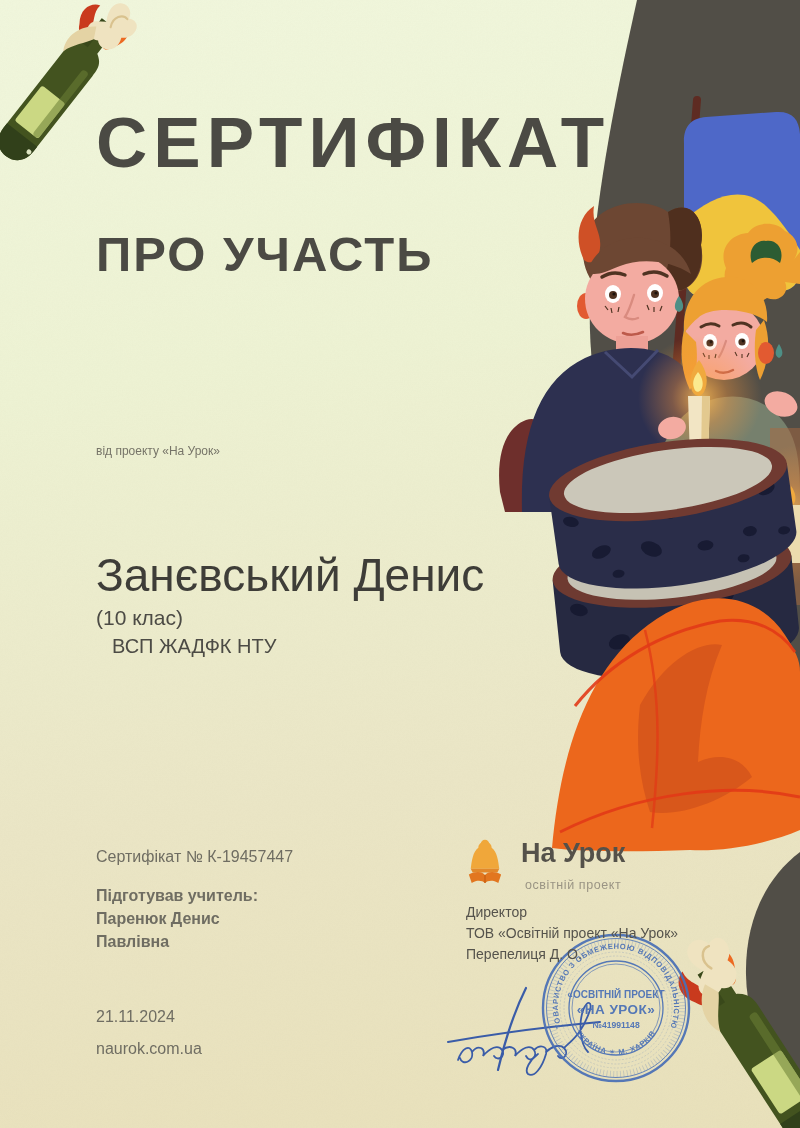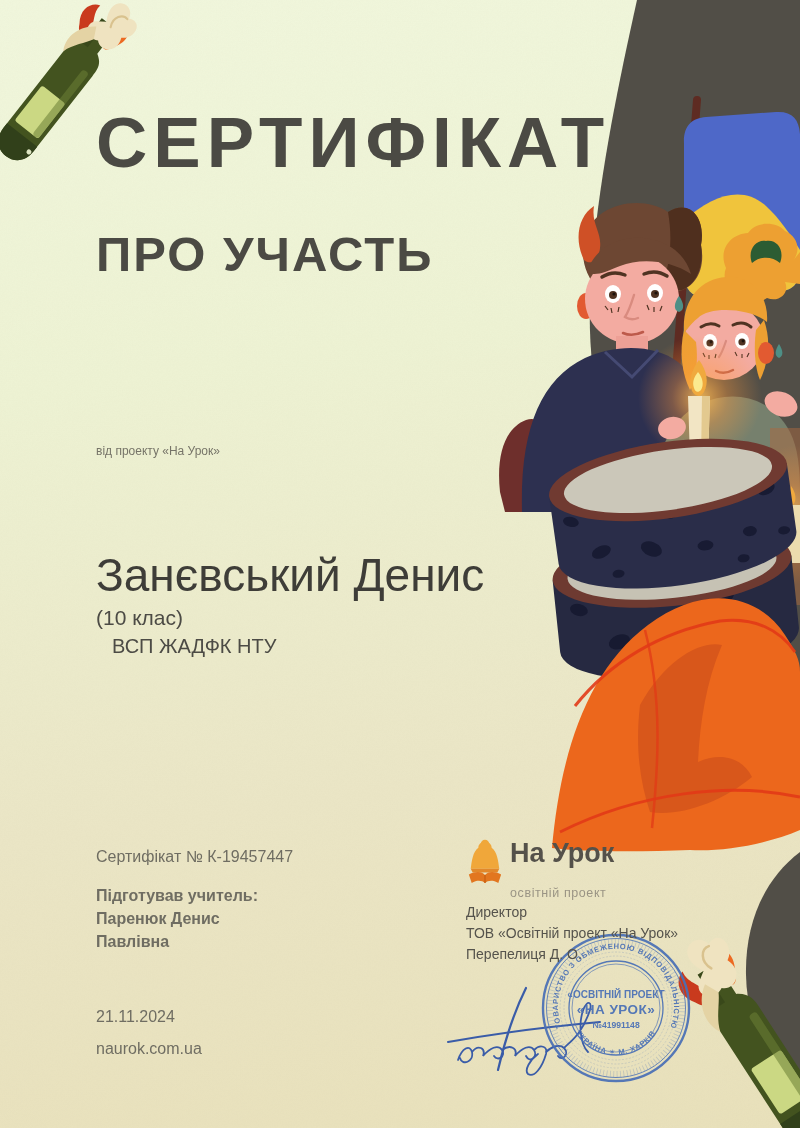--- a/index.html
+++ b/index.html
@@ -14,23 +14,23 @@
   .subtitle{left:96px;top:226px;font-size:49px;font-weight:700;letter-spacing:2px;color:#4b4a44;}
   .event{left:96px;top:369px;font-size:24px;font-weight:700;line-height:35px;color:#4c4b45;}
   .event-src{left:96px;top:444px;font-size:12px;font-weight:400;color:#767468;}
   .name{left:96px;top:548px;font-size:46px;font-weight:400;color:#3e3d38;}
   .grade{left:96px;top:606px;font-size:21px;color:#4c4b45;}
   .school{left:112px;top:635px;font-size:20px;color:#4c4b45;}
   .cert-no{left:96px;top:848px;font-size:16px;font-weight:500;color:#6f6d62;}
   .teacher{left:96px;top:884px;font-size:16px;line-height:23px;color:#6f6d62;font-weight:bold;}
   .date{left:96px;top:1008px;font-size:16px;color:#6f6d62;}
   .site{left:96px;top:1040px;font-size:16px;color:#6f6d62;}
-  .logo{left:466px;top:838px;display:flex;align-items:flex-start;gap:6px;}
+  .logo{left:466px;top:838px;display:flex;align-items:flex-start;gap:17px;text-align:center;}
   .logo-txt .nm{font-size:27px;font-weight:700;color:#54514a;line-height:30px;}
-  .logo-txt .tg{font-size:12.5px;color:#9a9484;letter-spacing:.6px;margin-top:18px;}
+  .logo-txt .tg{font-size:12.5px;color:#9a9484;letter-spacing:.6px;margin-top:10px;}
   .director{left:466px;top:902px;font-size:14px;line-height:21px;color:#55534c;}
 </style>
 </head>
 <body>
 
 <div class="page">
 
   <svg class="art" width="800" height="1128" viewBox="0 0 800 1128">
     <defs>
       <filter id="grain" x="0" y="0" width="100%" height="100%">

